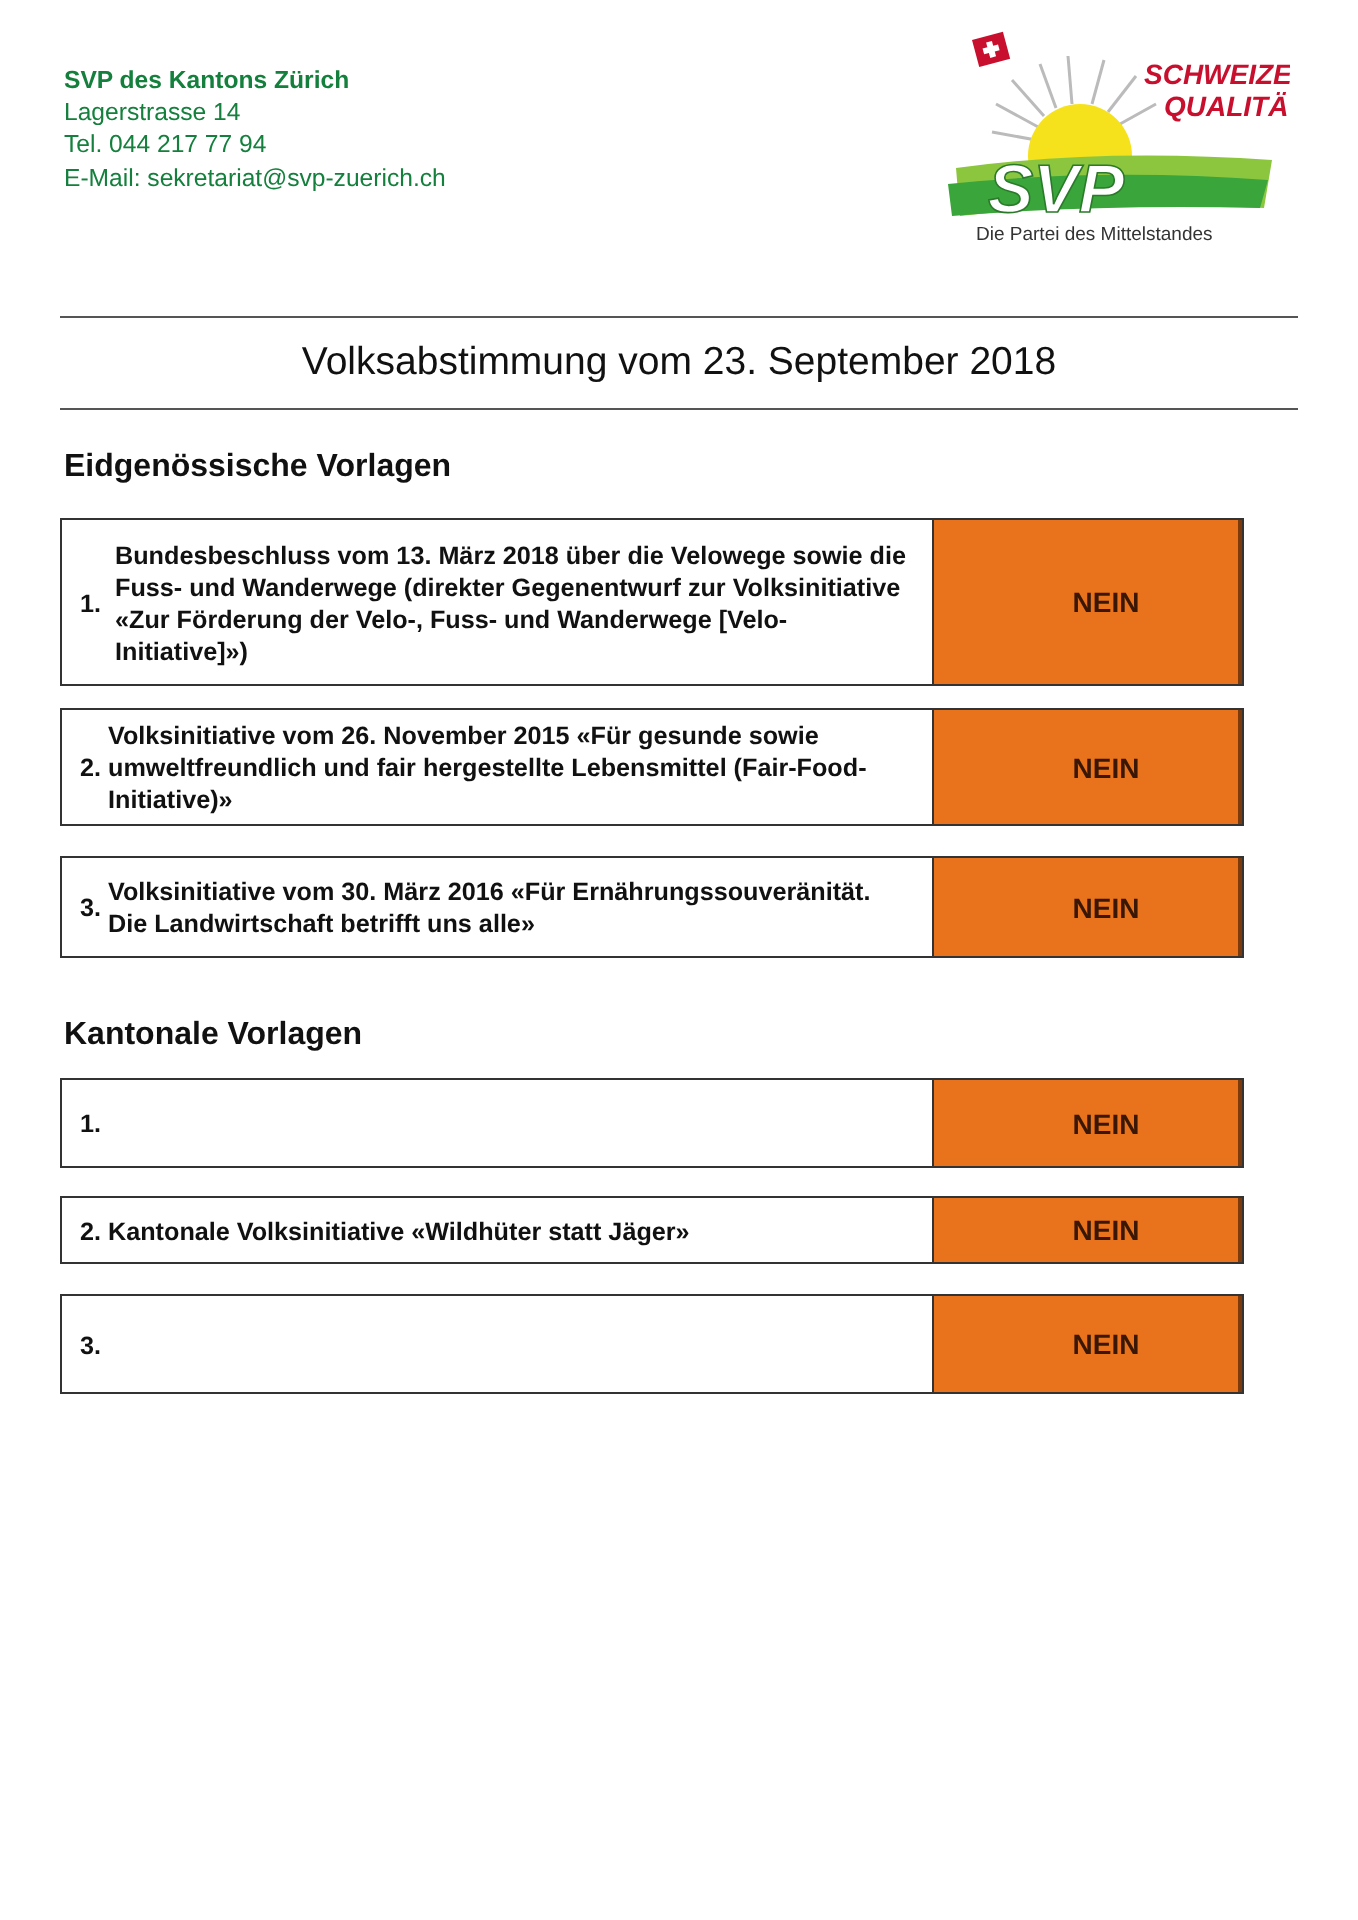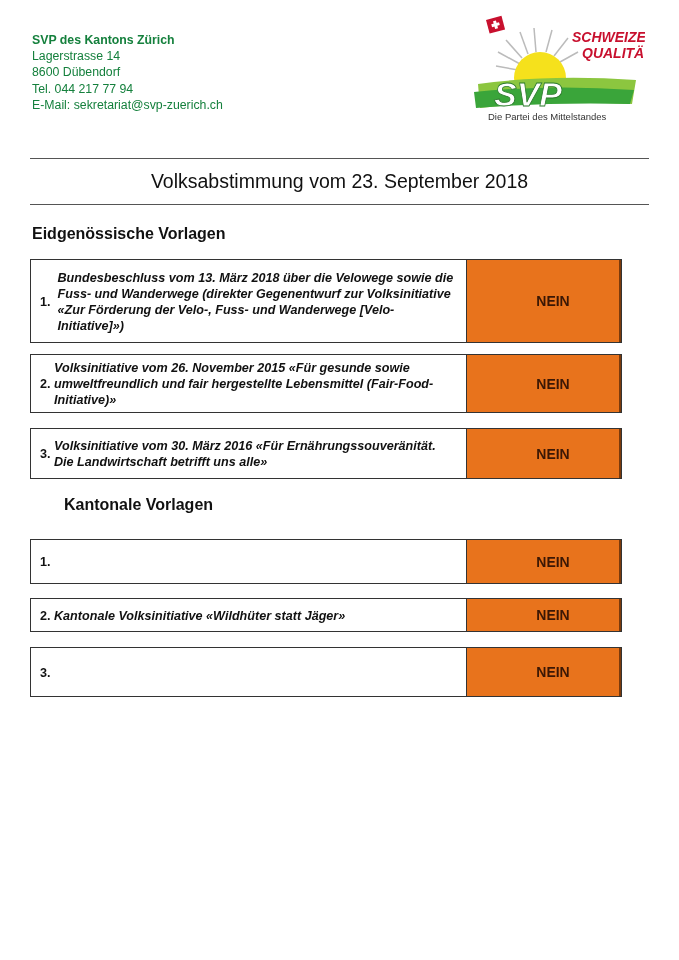--- a/index.html
+++ b/index.html
@@ -9,30 +9,29 @@
   }
   .address { position:absolute; left:32px; top:32px; font-size:12.3px; line-height:16.2px; color:#15803d; }
   .address .org { font-weight:bold; }
   .logo { position:absolute; left:460px; top:12px; width:185px; height:110px; }
   .hr { position:absolute; left:30px; width:619px; height:1px; background:#555; }
   .title { position:absolute; left:0; width:679px; top:170px; text-align:center; font-size:19.5px; font-weight:normal; color:#111; }
   .section { position:absolute; left:32px; font-size:16px; font-weight:bold; color:#111; }
   .row { position:absolute; left:30px; width:592px; display:flex; box-sizing:border-box; border:1.5px solid #333; }
   .row .text { flex:0 0 436px; box-sizing:border-box; border-right:1.5px solid #333; padding:6px 8px 5px 9px; font-size:12.6px; font-weight:bold; line-height:16px; color:#111; display:flex; align-items:center; background:#fff; }
   .row .text .num { flex:0 0 auto; white-space:pre; }
-  .row .text .body { flex:1 1 auto;font-style:italic; }
+  .row .text .body { flex:1 1 auto; }
   .row .vote { flex:1 1 auto; background:#E8731C; color:#3a1705; font-weight:bold; font-size:14px; display:flex; align-items:center; justify-content:center; border-right:2px solid #7a3a0c;padding-left:20px; }
 </style>
 </head>
 <body>
 
 <div class="address">
   <div class="org">SVP des Kantons Zürich</div>
   <div>Lagerstrasse 14</div>
-  <div>8600 Dübendorf</div>
   <div>Tel. 044 217 77 94</div>
   <div>E-Mail: sekretariat@svp-zuerich.ch</div>
 </div>
 
 <div class="logo">
   <svg width="185" height="110" viewBox="0 0 185 110">
     <g stroke="#bbb" stroke-width="1.5">
       <line x1="60" y1="52" x2="38" y2="40"></line>
         <line x1="62" y1="46" x2="46" y2="28"></line>
       <line x1="68" y1="42" x2="60" y2="20"></line>
@@ -80,21 +79,21 @@
 </div>
 
 <div class="row" style="top:428px; height:51px;">
   <div class="text">
     <span class="num">3. </span>
     <span class="body">Volksinitiative vom 30. März 2016 «Für Ernährungssouveränität. Die Landwirtschaft betrifft uns alle»</span>
   </div>
   <div class="vote">NEIN</div>
 </div>
 
-<div class="section" style="top:496px;margin-left:32px;">Kantonale Vorlagen</div>
+<div class="section" style="top:509px;">Kantonale Vorlagen</div>
 
 <div class="row" style="top:539px; height:45px;">
   <div class="text">
     <span class="num">1. </span>
   </div>
   <div class="vote">NEIN</div>
 </div>
 
 <div class="row" style="top:598px; height:34px;">
   <div class="text">

